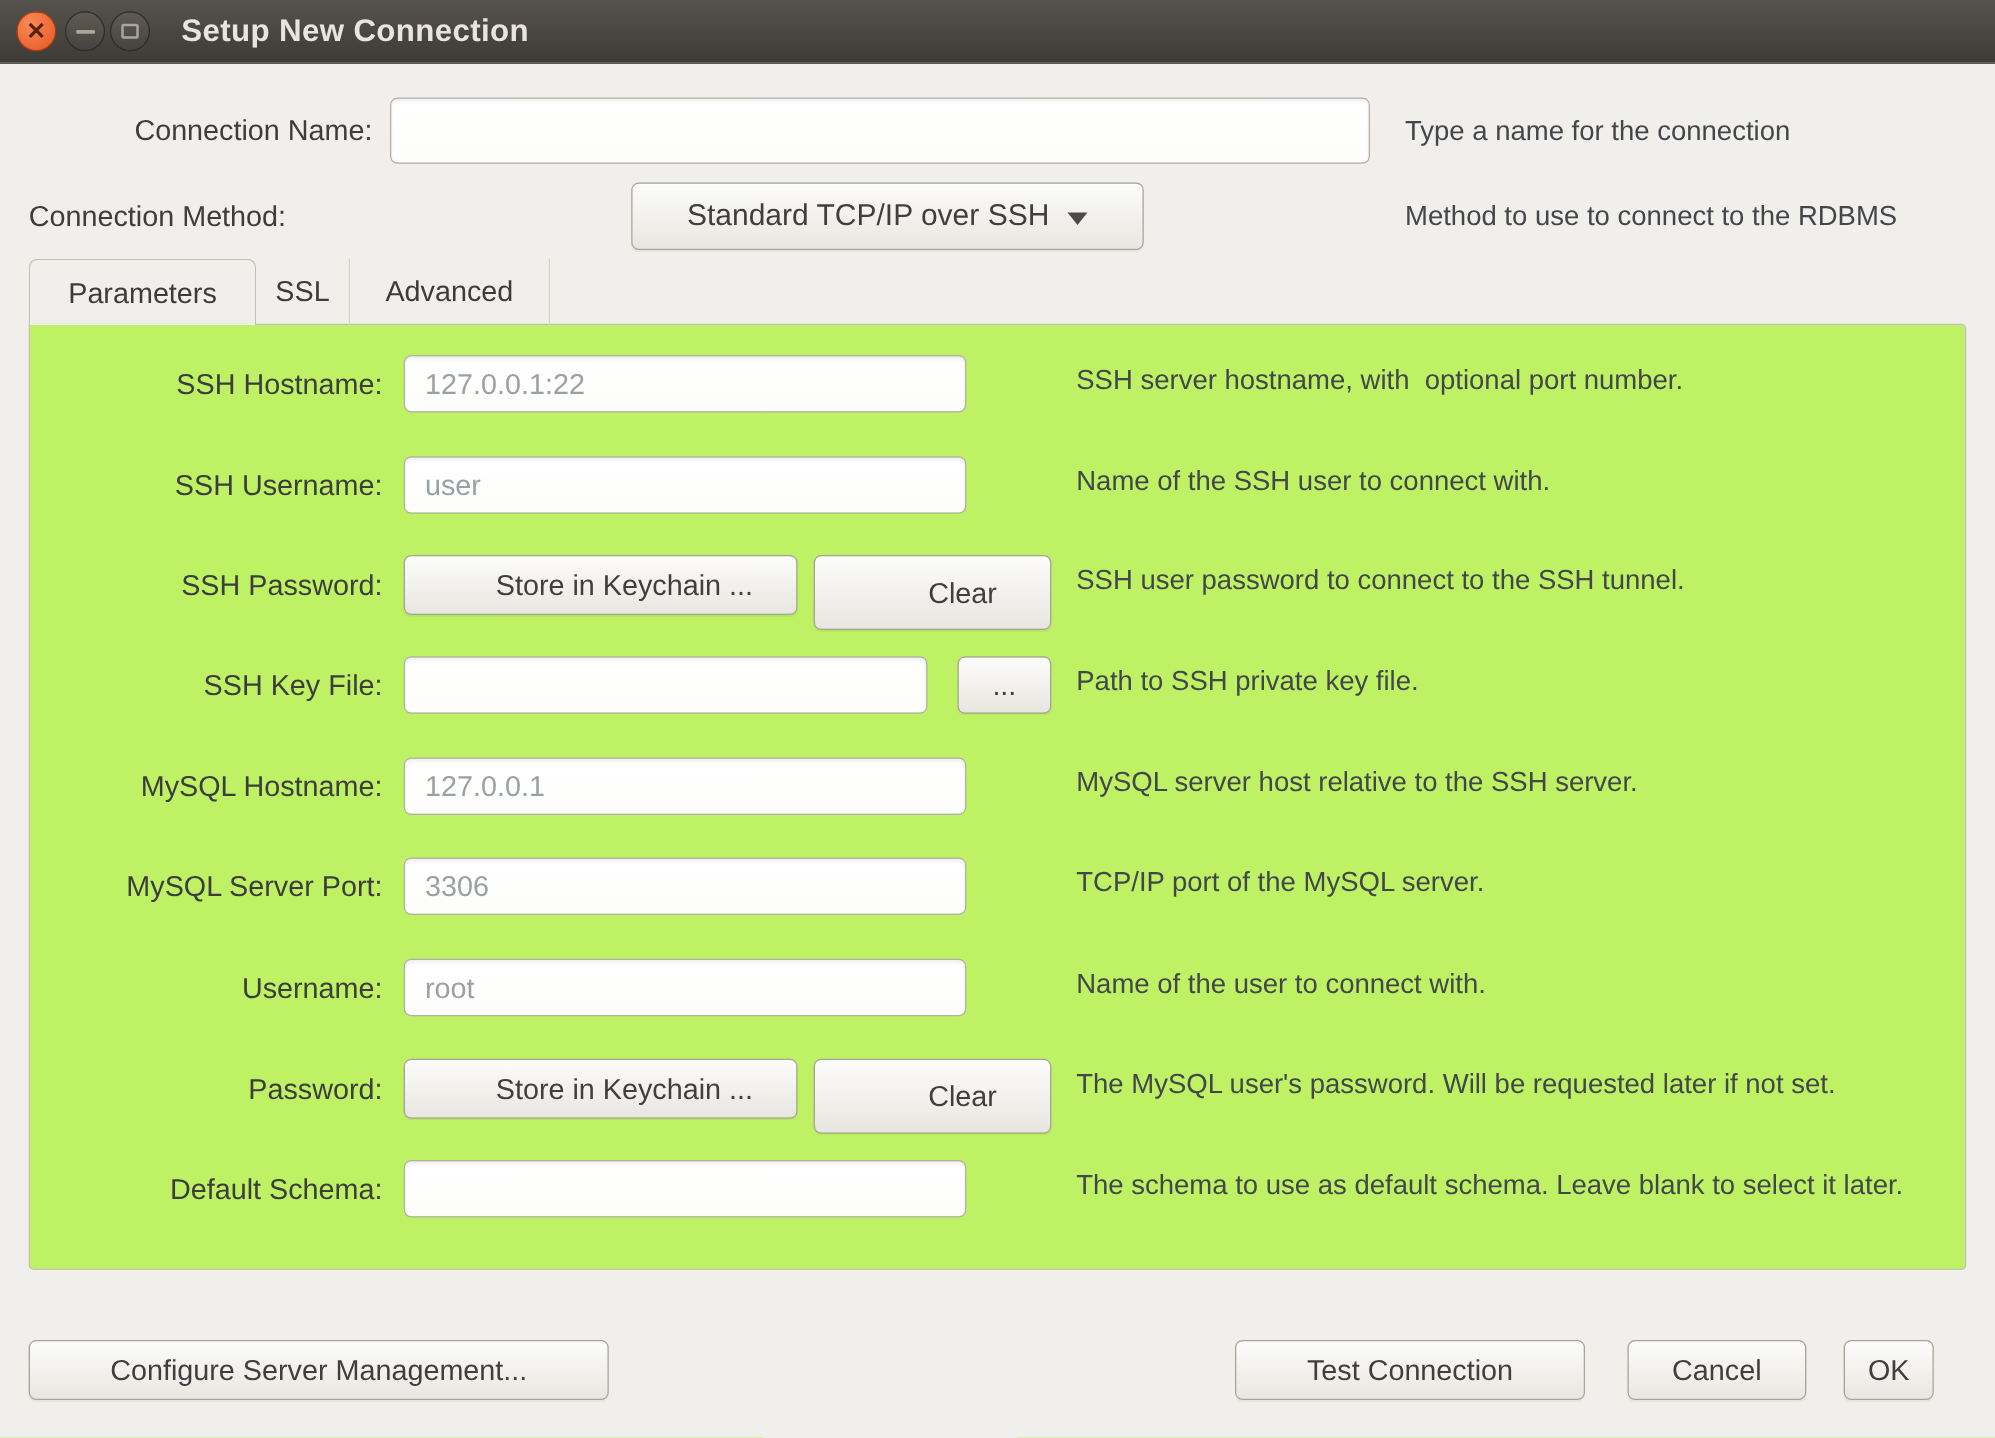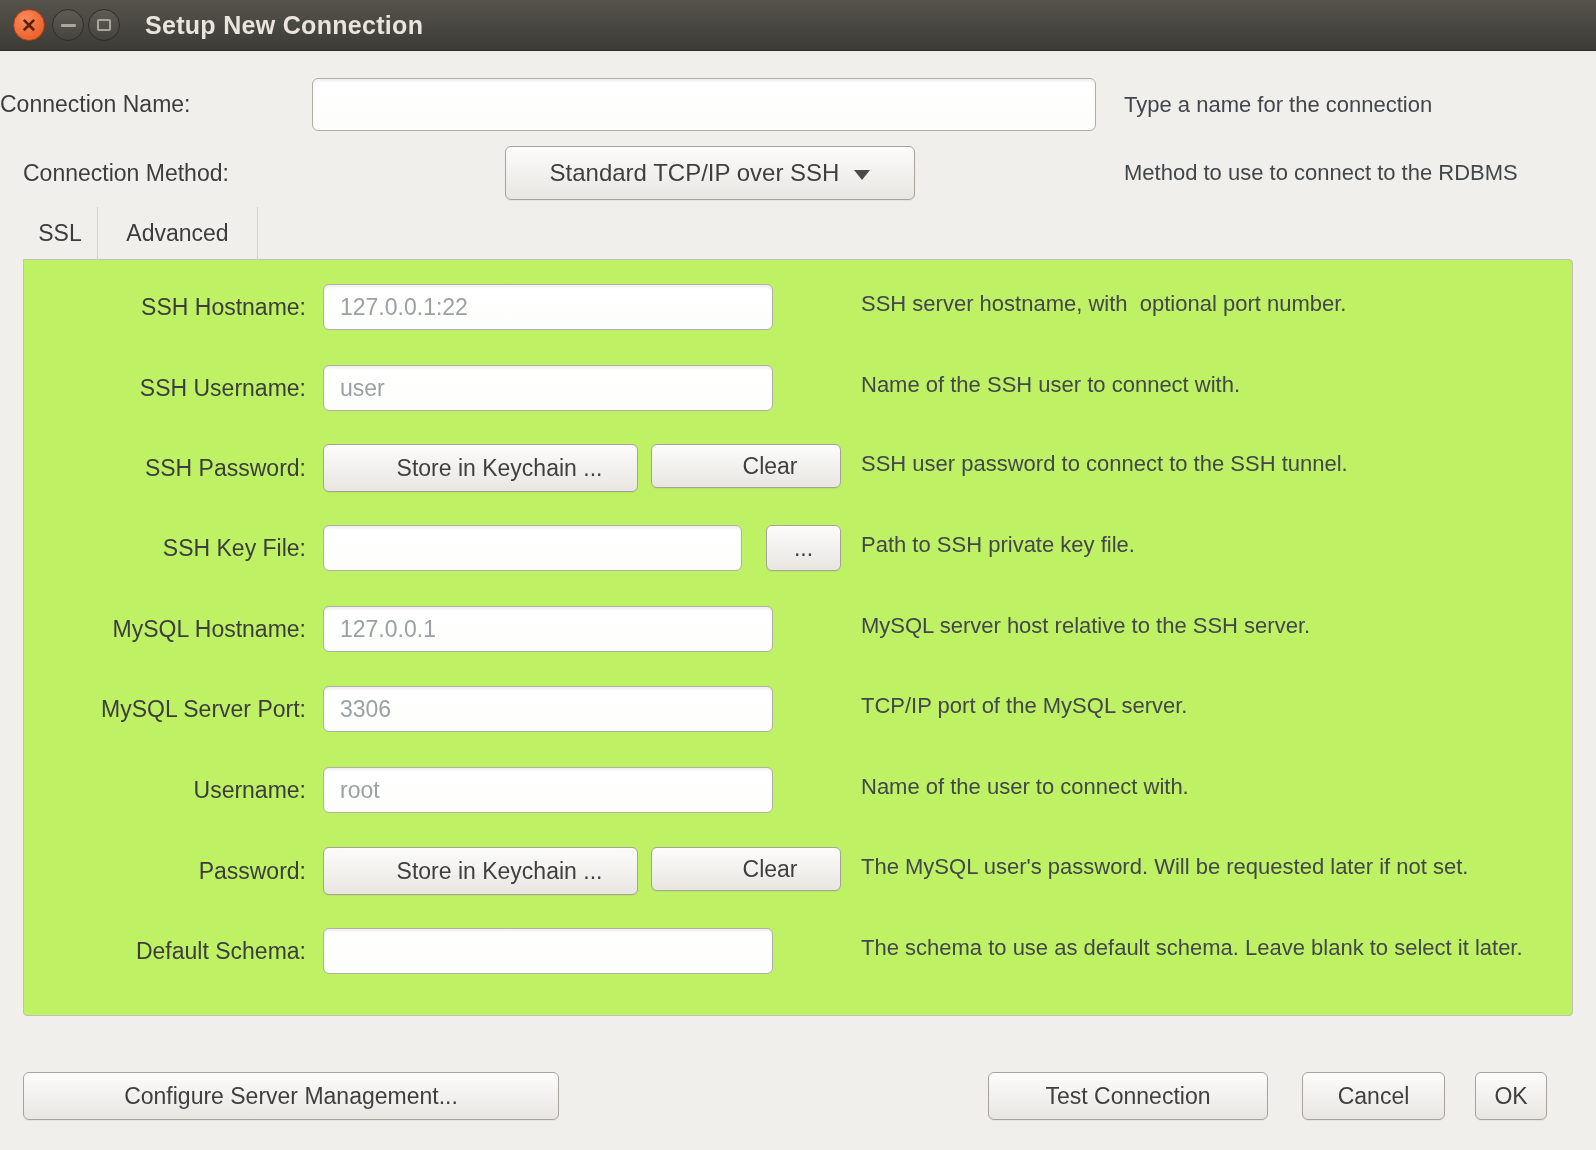--- a/index.html
+++ b/index.html
@@ -59,21 +59,21 @@
     box-shadow:inset 0 1px 0 rgba(255,255,255,0.7), 0 1px 1px rgba(0,0,0,0.05);
     font-family:"Liberation Sans", sans-serif;
     font-size:23px; color:#3f3f3f;
     display:flex; align-items:center; justify-content:center;
     cursor:default;
   }
   .label { font-size:23px; color:#3d3d3d; }
   .hint { font-size:22px; color:#43464a; }
 
   
-  .lbl-conn-name { position:absolute; left:0; top:78px; width:298px; height:53px; line-height:53px; }
+  .lbl-conn-name { position:absolute; left:0; top:78px; width:298px; height:53px; line-height:53px; text-align:right; }
   .inp-conn-name { position:absolute; left:312px; top:78px; width:784px; height:53px; }
   .hint-conn-name { position:absolute; left:1124px; top:78px; height:53px; line-height:53px; }
 
   .lbl-conn-method { position:absolute; left:23px; top:146px; height:54px; line-height:54px; }
   .dropdown {
     position:absolute; left:505px; top:146px; width:410px; height:54px;
     gap:15px; font-size:24px;align-items:center;
   }
   .dd-arrow {
     width:0; height:0;
@@ -106,32 +106,32 @@
     border-radius:0 4px 4px 4px;
     background:#bef264;
     z-index:1;
   }
   .row { position:absolute; left:0; width:100%; }
   .row .rlabel { position:absolute; left:0; width:282px; text-align:right; font-size:23px; color:#3d3d3d; }
   .row .rhelp  { position:absolute; left:837px; width:675px; font-size:22px; color:#43464a; line-height:1.2; padding-top:7px; white-space:pre-wrap; }
   .ctl-input   { position:absolute; left:299px; width:450px; height:46px; }
   .ctl-input.short { width:419px; }
   .btn-keychain { position:absolute; left:299px; width:315px; height:48px;padding-left:38px; }
-  .btn-clear    { position:absolute; left:627px; width:190px; height:44px;padding-left:48px; }
+  .btn-clear    { position:absolute; left:627px; width:190px; height:60px;padding-left:48px; }
   .btn-browse   { position:absolute; left:742px; width:75px; height:46px; }
   .lh46 { height:46px; line-height:46px; }
   .lh48 { height:48px; line-height:48px; }
 
   
   .r0 { top:24px; }  .r1 { top:105px; } .r2 { top:184px; }
   .r3 { top:265px; } .r4 { top:346px; } .r5 { top:426px; }
   .r6 { top:507px; } .r7 { top:587px; } .r8 { top:668px; }
 
   
-  .btn-configure { position:absolute; left:23px;  top:1072px; width:536px; height:48px; }
+  .btn-configure { position:absolute; left:23px;  top:1072px; width:464px; height:48px; }
   .btn-test      { position:absolute; left:988px; top:1072px; width:280px; height:48px; }
   .btn-cancel    { position:absolute; left:1302px;top:1072px; width:143px; height:48px; }
   .btn-ok        { position:absolute; left:1475px;top:1072px; width:72px;  height:48px; }
 </style>
 </head>
 <body>
 
 <div class="titlebar">
   <div class="winbtn close">
     <span class="close-glyph">✕</span>
@@ -150,20 +150,21 @@
 <div class="hint hint-conn-name">Type a name for the connection</div>
 
 <div class="label lbl-conn-method">Connection Method:</div>
 <div class="btn dropdown">
   <span>Standard TCP/IP over SSH</span>
   <span class="dd-arrow"></span>
 </div>
 <div class="hint hint-conn-method">Method to use to connect to the RDBMS</div>
 
 <div class="tabs">
+  <div class="tab active">Parameters</div>
   <div class="tab plain tab-ssl">SSL</div>
   <div class="tab plain tab-advanced">Advanced</div>
 </div>
 
 <div class="panel">
 
   <div class="row r0">
     <div class="rlabel lh46">SSH Hostname:</div>
     <input class="textbox ctl-input" type="text" placeholder="127.0.0.1:22" style="">
     <div class="rhelp">SSH server hostname, with  optional port number.</div>

